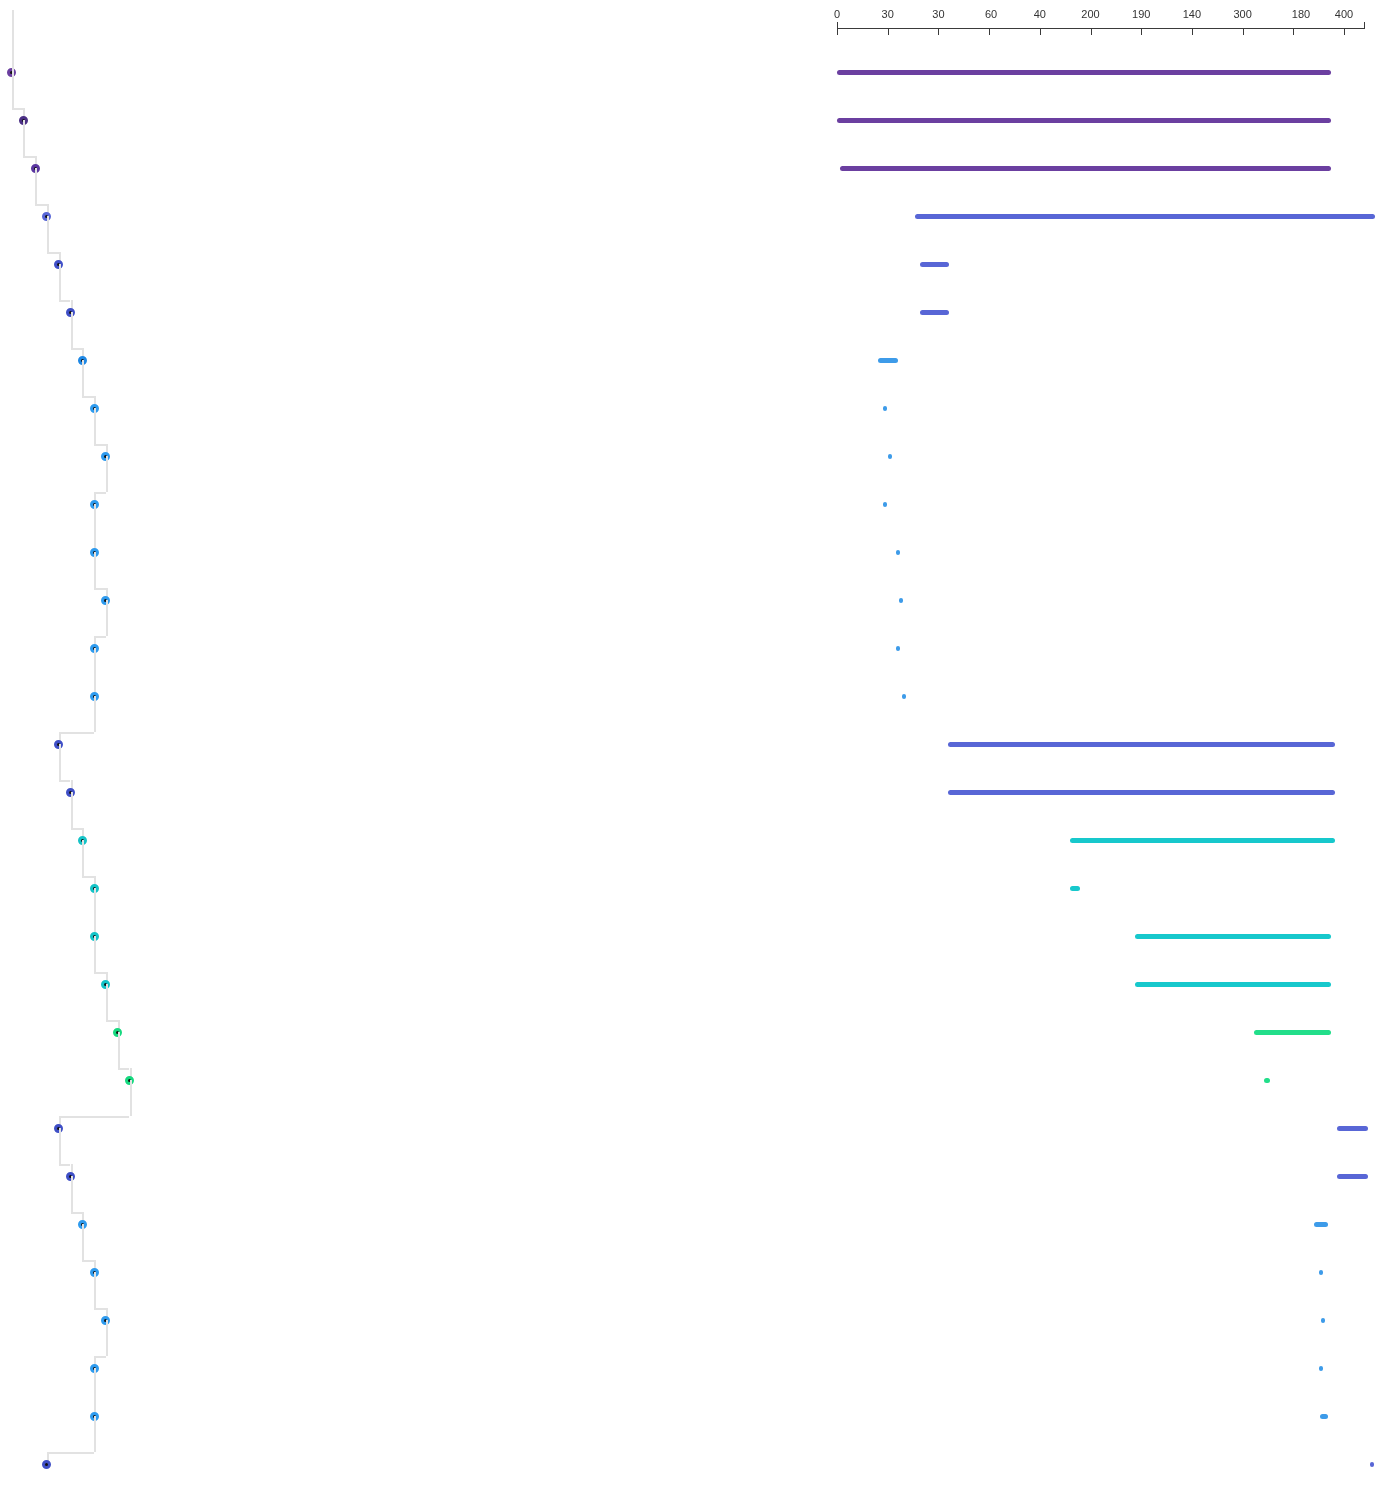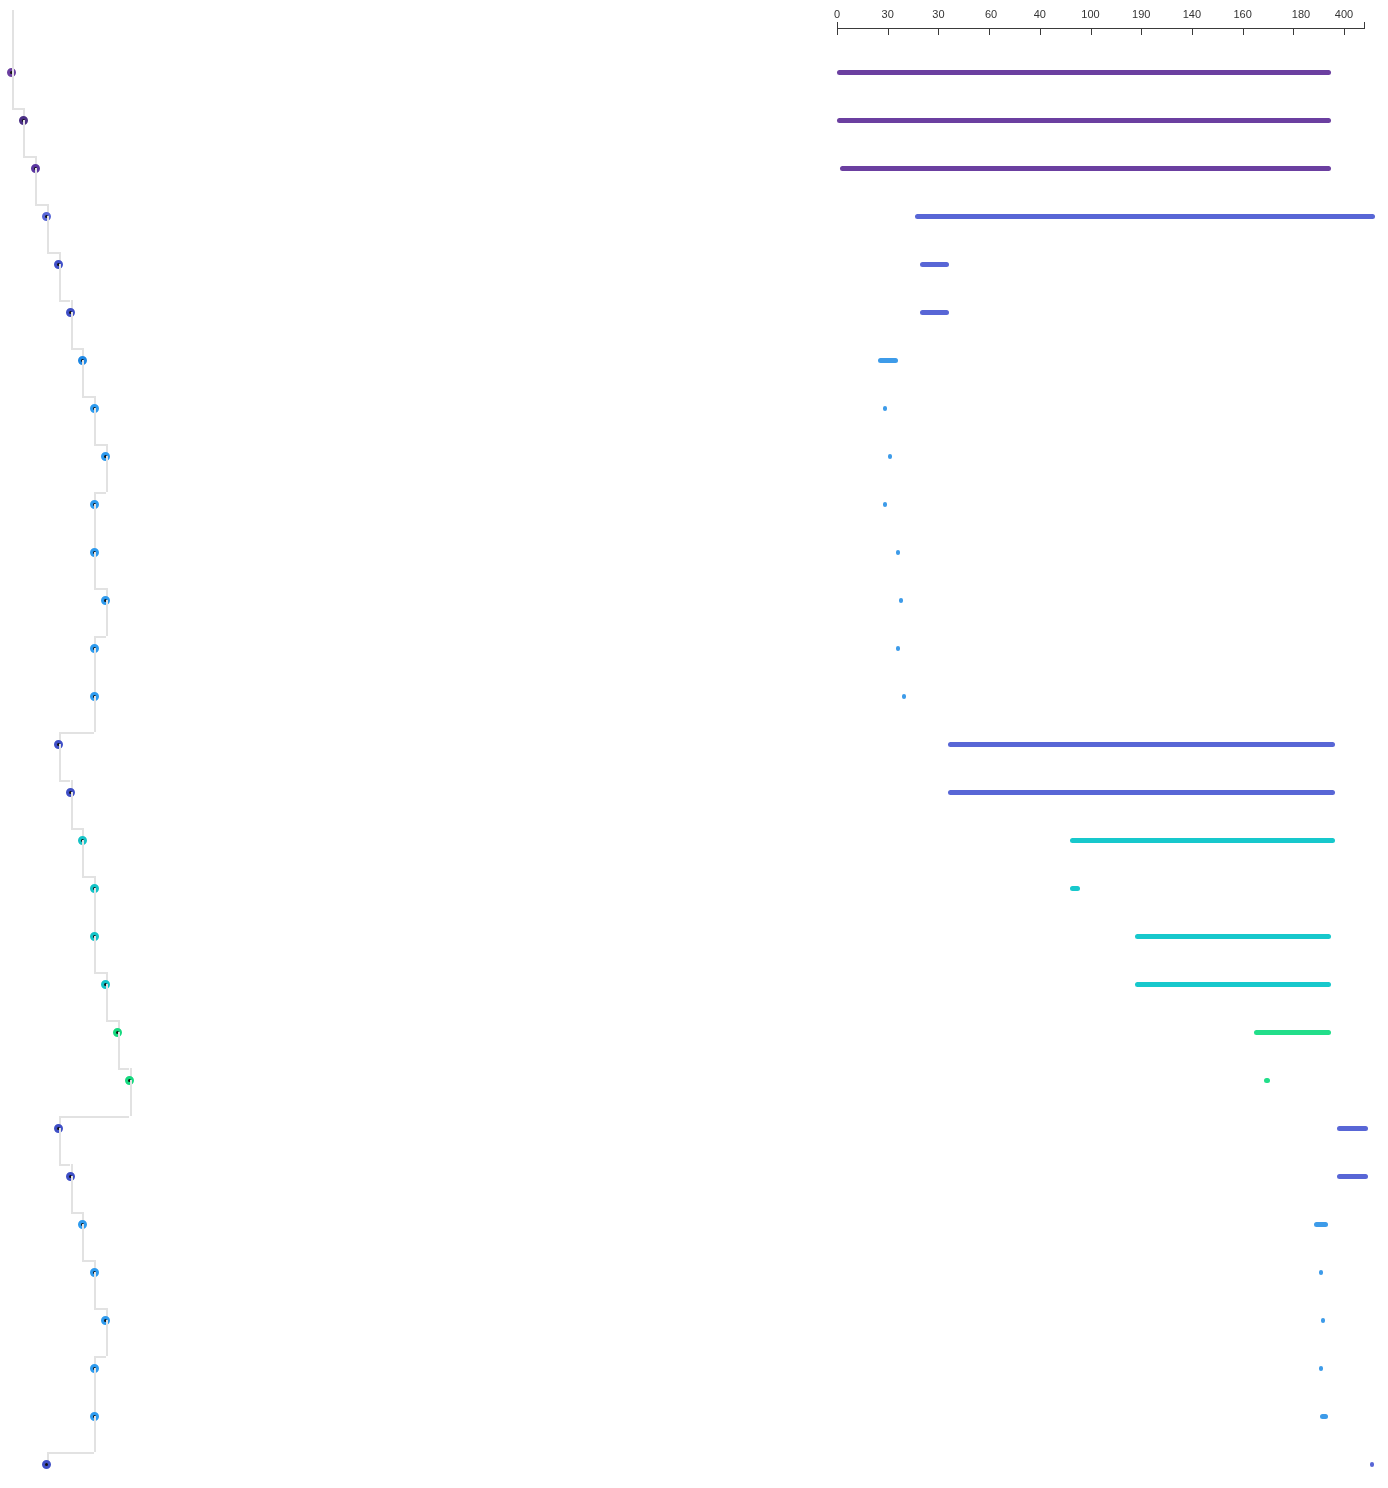--- a/index.html
+++ b/index.html
@@ -41,27 +41,27 @@
     <div class="tick-label" style="left: 837px;">0</div>
     <div class="tick-mark" style="left: 887.7px;"></div>
     <div class="tick-label" style="left: 887.7px;">30</div>
     <div class="tick-mark" style="left: 938.4px;"></div>
     <div class="tick-label" style="left: 938.4px;">30</div>
     <div class="tick-mark" style="left: 989.1px;"></div>
     <div class="tick-label" style="left: 991px;">60</div>
     <div class="tick-mark" style="left: 1039.8px;"></div>
     <div class="tick-label" style="left: 1039.8px;">40</div>
     <div class="tick-mark" style="left: 1090.5px;"></div>
-    <div class="tick-label" style="left: 1090.5px;">100</div>
+    <div class="tick-label" style="left: 1090.5px;">200</div>
     <div class="tick-mark" style="left: 1141.2px;"></div>
     <div class="tick-label" style="left: 1141.2px;">190</div>
     <div class="tick-mark" style="left: 1191.9px;"></div>
     <div class="tick-label" style="left: 1191.9px;">140</div>
     <div class="tick-mark" style="left: 1242.6px;"></div>
-    <div class="tick-label" style="left: 1242.6px;">160</div>
+    <div class="tick-label" style="left: 1242.6px;">300</div>
     <div class="tick-mark" style="left: 1293.3px;"></div>
     <div class="tick-label" style="left: 1301px; text-align: center;">180</div>
     <div class="tick-mark" style="left: 1344px;"></div>
     <div class="tick-label" style="left: 1344px;">400</div>
   </div>
 <div id="tree">
     <div class="node-dot" style="left: 7px; top: 27.5px; border-color: rgb(107, 63, 160); background: rgb(107, 63, 160);">
       <i></i>
     </div>
     <div class="row-label" style="left: 47px; top: 8px;">

